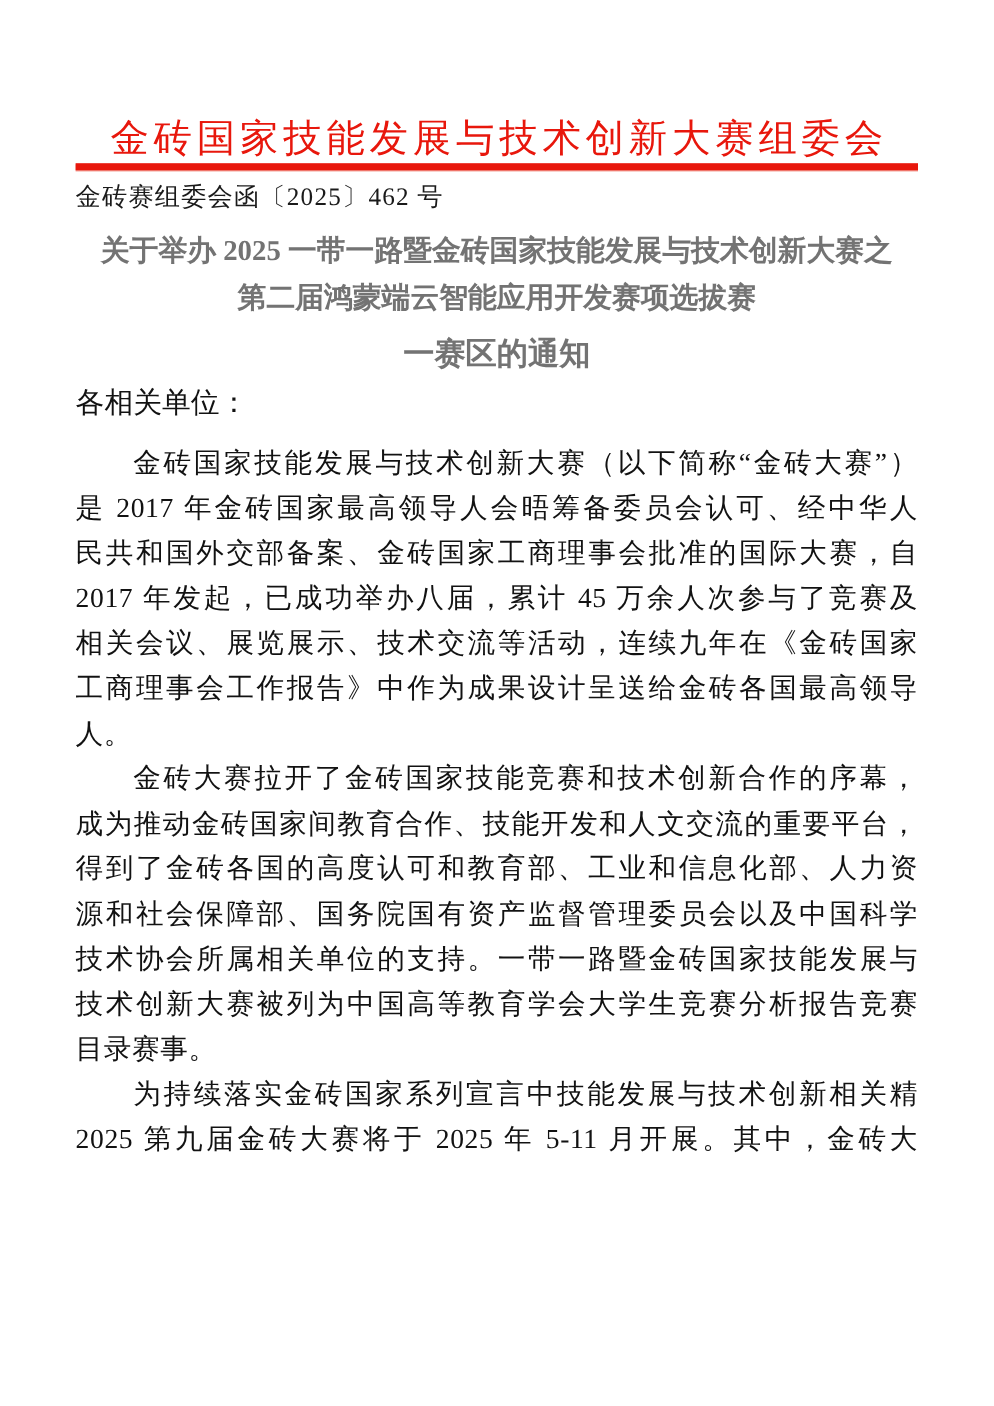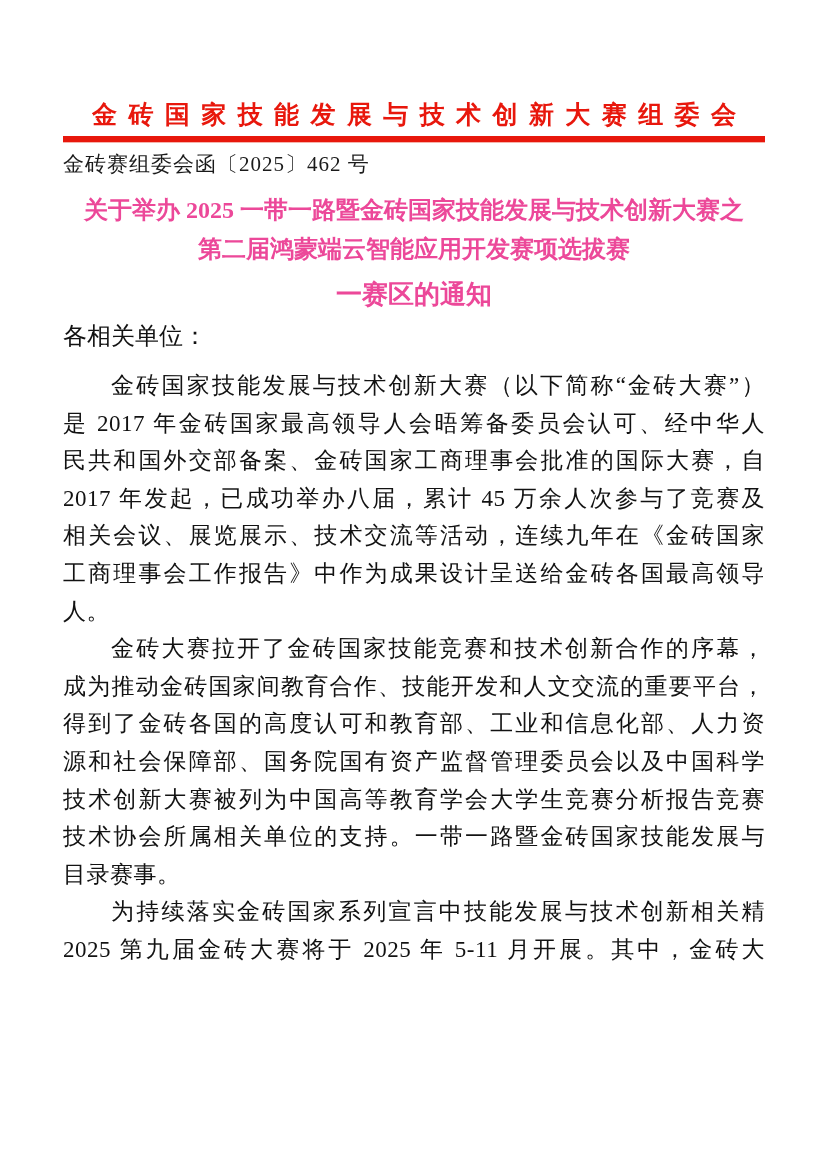--- a/index.html
+++ b/index.html
@@ -19,23 +19,23 @@
     font-family: "Liberation Serif", "DejaVu Serif", serif;
     color: #121212;
   }
   
   .red-head {
     margin-top: 95px;
   }
   .red-line {
     width: 644px;
     margin: 0 auto;
-    font-size: 25px;
+    font-size: 32px;
     line-height: 40px;
-    font-weight: bold;
+    font-weight: normal;
     color: #e8170c;
     text-align: justify;
     text-align-last: justify;
     overflow: hidden;
     height: 40px;
     white-space: normal;
     font-family: "Liberation Serif", "DejaVu Serif", serif;
   }
   .red-rule {
     height: 6px;
@@ -49,21 +49,21 @@
     font-size: 21px;
     line-height: 26px;
     color: #1a1a1a;
     letter-spacing: 1px;
   }
   
   .doc-title {
     margin-top: 14px;
     text-align: center;
     font-weight: bold;
-    color: #ec4899;
+    color: #737373;
   }
   .doc-title .t1 {
     font-size: 24px;
     line-height: 39px;
   }
   .doc-title .t2 {
     font-size: 26px;
     line-height: 39px;
     margin-top: 6px;
   }
@@ -120,20 +120,20 @@
       <div class="bline">是 2017 年金砖国家最高领导人会晤筹备委员会认可、经中华人</div>
       <div class="bline">民共和国外交部备案、金砖国家工商理事会批准的国际大赛，自</div>
       <div class="bline">2017 年发起，已成功举办八届，累计 45 万余人次参与了竞赛及</div>
       <div class="bline">相关会议、展览展示、技术交流等活动，连续九年在《金砖国家</div>
       <div class="bline">工商理事会工作报告》中作为成果设计呈送给金砖各国最高领导</div>
       <div class="bline end">人。</div>
       <div class="bline indent">金砖大赛拉开了金砖国家技能竞赛和技术创新合作的序幕，</div>
       <div class="bline">成为推动金砖国家间教育合作、技能开发和人文交流的重要平台，</div>
       <div class="bline">得到了金砖各国的高度认可和教育部、工业和信息化部、人力资</div>
       <div class="bline">源和社会保障部、国务院国有资产监督管理委员会以及中国科学</div>
+      <div class="bline">技术协会所属相关单位的支持。一带一路暨金砖国家技能发展与</div>
       <div class="bline">技术创新大赛被列为中国高等教育学会大学生竞赛分析报告竞赛</div>
-      <div class="bline">技术协会所属相关单位的支持。一带一路暨金砖国家技能发展与</div>
       <div class="bline end">目录赛事。</div>
       <div class="bline indent">为持续落实金砖国家系列宣言中技能发展与技术创新相关精</div>
       <div class="bline">2025 第九届金砖大赛将于 2025 年 5-11 月开展。其中，金砖大</div>
     </div>
 
 </div>
 
 </body></html>

